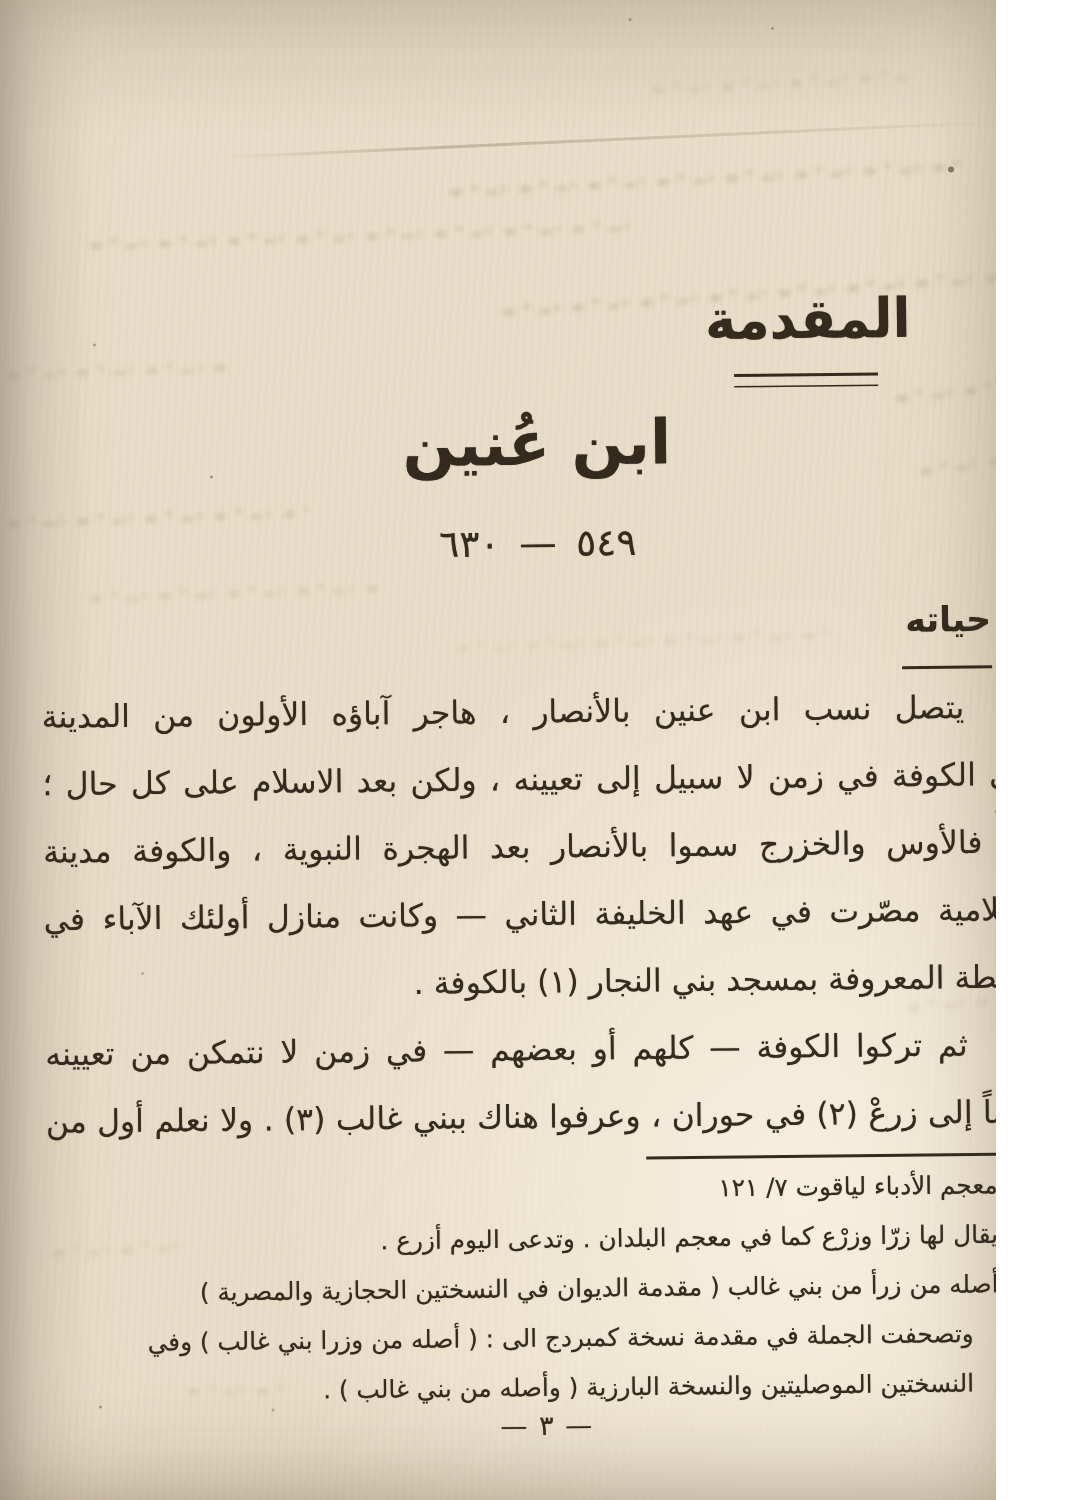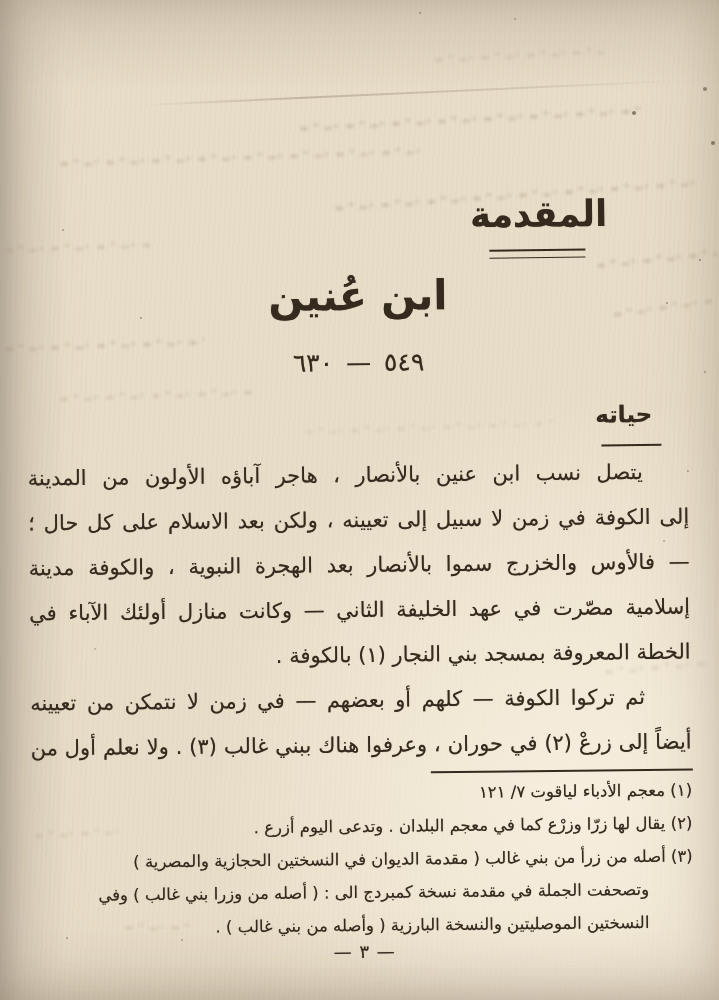--- a/index.html
+++ b/index.html
@@ -4,21 +4,21 @@
 <style>
   html, body { margin: 0; padding: 0; }
   body {
     width: 719px; height: 1000px;
     font-family: "DejaVu Sans", sans-serif;
     overflow: hidden;
   }
 
   .page {
     position: relative;
-    width: 719px; height: 1000px;
+    width: 664px; height: 1000px;
     overflow: hidden;
     background:
       radial-gradient(95% 75% at 80% 80%, rgba(248,240,224,.95) 0%, rgba(248,240,224,0) 55%),
       linear-gradient(180deg, rgba(203,191,170,.45) 0%, rgba(203,191,170,0) 9%),
       linear-gradient(90deg, rgba(184,174,158,.55) 0%, rgba(184,174,158,.18) 3%, rgba(184,174,158,0) 9%),
       repeating-linear-gradient(93deg, rgba(120,100,70,.025) 0 2px, rgba(0,0,0,0) 2px 5px),
       #e8ddc8;
     box-shadow:
       inset 0 0 90px rgba(120,104,82,.18),
       inset 0 -35px 55px -25px rgba(130,112,88,.28),
@@ -49,21 +49,21 @@
     font-size: 41px; font-weight: bold; text-align: center; direction: rtl;
   }
 
   .dates {
     position: absolute; top: 348px; left: 210px; width: 300px;
     font-size: 25px; text-align: center; direction: rtl; word-spacing: 5px;
   }
 
   .section-heading {
     position: absolute; top: 404px; left: 596px; width: 74px;
-    font-size: 23px; font-weight: bold; text-align: left; direction: rtl;
+    font-size: 23px; font-weight: bold; text-align: center; direction: rtl;
   }
   .section-underline {
     position: absolute; top: 447px; left: 602px; width: 60px; height: 2px;
     background: #342a1d;
   }
 
   .body {
     position: absolute; top: 453px; left: 28px; width: 661px;
     direction: rtl; font-size: 21px;
   }

